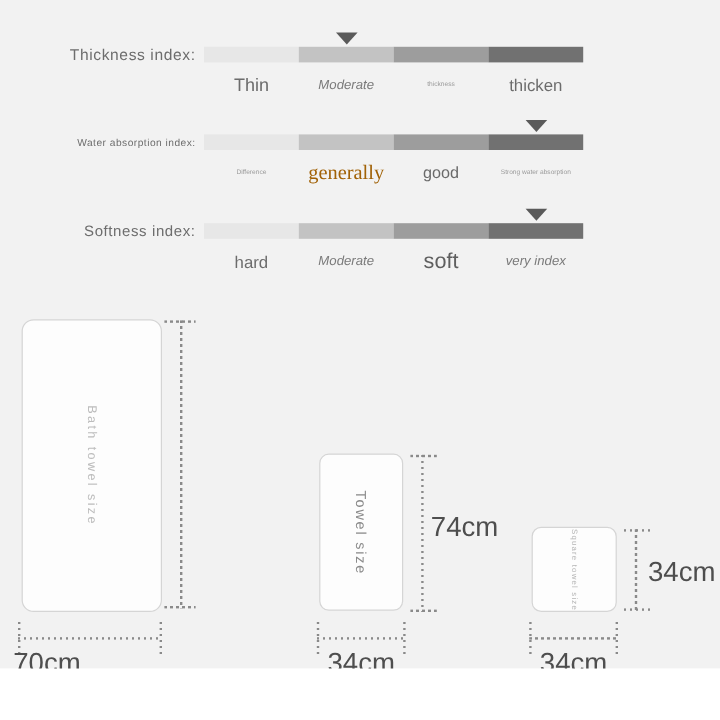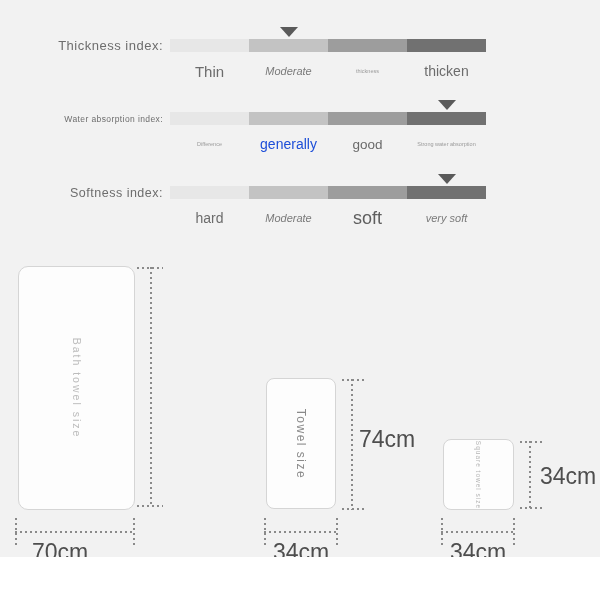--- a/index.html
+++ b/index.html
@@ -20,21 +20,21 @@
   .marker { position:absolute; top:0; width:0; height:0;
             border-left:9px solid transparent; border-right:9px solid transparent;
             border-top:10px solid #5a5a5a; }
   .at-seg2 { left:calc(37.5% - 9px); }
   .at-seg4 { left:calc(87.5% - 9px); }
   .scale-labels { position:absolute; left:0; top:33px; width:316px; height:22px; }
   .sl { position:absolute; top:50%; transform:translate(-50%,-50%); white-space:nowrap; }
   .p1 { left:12.5%; } .p2 { left:37.5%; } .p3 { left:62.5%; } .p4 { left:87.5%; }
   .f-5  { font-size:5.5px;  color:#9a9a9a; }
   .f-11 { font-size:11px;   color:#7a7a7a;font-style:italic; }
-  .f-12 { font-size:14px; color:#1d4ed8; }
+  .f-12 { font-size:17px; color:#a16207;font-family:Liberation Serif, serif; }
   .f-13 { font-size:13.5px; color:#6a6a6a; }
   .f-14 { font-size:14px;   color:#6c6c6c; }
   .f-15 { font-size:15px;   color:#6c6c6c; }
   .f-18 { font-size:18px;   color:#5f5f5f; }
 
   
   .towel { position:absolute; background:#fdfdfd; border:1px solid #d5d5d5; }
   .t1 { left:18px;  top:266px; width:117px; height:244px; border-radius:10px; }
   .t2 { left:266px; top:378px; width:70px;  height:131px; border-radius:8px; }
   .t3 { left:443px; top:439px; width:71px;  height:71px;  border-radius:8px; }
@@ -59,21 +59,21 @@
            background:repeating-linear-gradient(to right,#8a8a8a 0 2px,transparent 2px 5px); }
   .cap-h.top { top:0; } .cap-h.bot { bottom:0; }
   .line-h { position:absolute; left:0; right:0; top:13px; height:2px;
             background:repeating-linear-gradient(to right,#8a8a8a 0 2px,transparent 2px 5px); }
   .cap-v { position:absolute; top:0; bottom:0; width:2px;
            background:repeating-linear-gradient(to bottom,#8a8a8a 0 2px,transparent 2px 5px); }
   .cap-v.left { left:0; } .cap-v.right { right:0; }
 
   .dim-label { position:absolute; font-size:23px; color:#4e4e4e; white-space:nowrap; }
   .dl-h1 { left:160px; top:366px; }
-  .dl-w1 { left:0;  top:539px; width:120px; text-align:center; }
+  .dl-w1 { left:11px;  top:539px; width:120px; }
   .dl-h2 { left:359px; top:426px; }
   .dl-w2 { left:264px; top:539px; width:74px; text-align:center; }
   .dl-h3 { left:540px; top:463px; }
   .dl-w3 { left:441px; top:539px; width:74px; text-align:center; }
 </style>
 </head>
 <body>
 
 <div class="canvas">
 
@@ -122,21 +122,21 @@
       <div class="bar">
         <div class="seg" style="background: rgb(231, 231, 231);"></div>
         <div class="seg" style="background: rgb(195, 195, 195);"></div>
         <div class="seg" style="background: rgb(157, 157, 157);"></div>
         <div class="seg" style="background: rgb(113, 113, 113);"></div>
       </div>
       <div class="scale-labels">
         <span class="sl p1 f-14">hard</span>
         <span class="sl p2 f-11">Moderate</span>
         <span class="sl p3 f-18">soft</span>
-        <span class="sl p4 f-11">very soft</span>
+        <span class="sl p4 f-11">very index</span>
       </div>
     </div>
   </div>
 
   <div class="towel t1">
     <span class="towel-name">Bath towel size</span>
   </div>
   <div class="vdim vd1">
     <i class="cap-h top"></i>
     <i class="line-v"></i>

